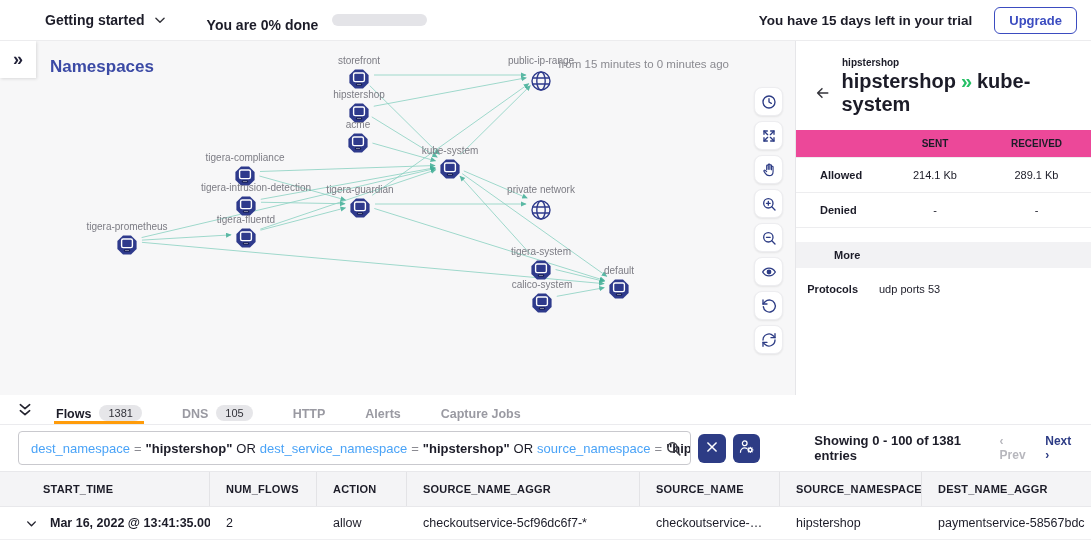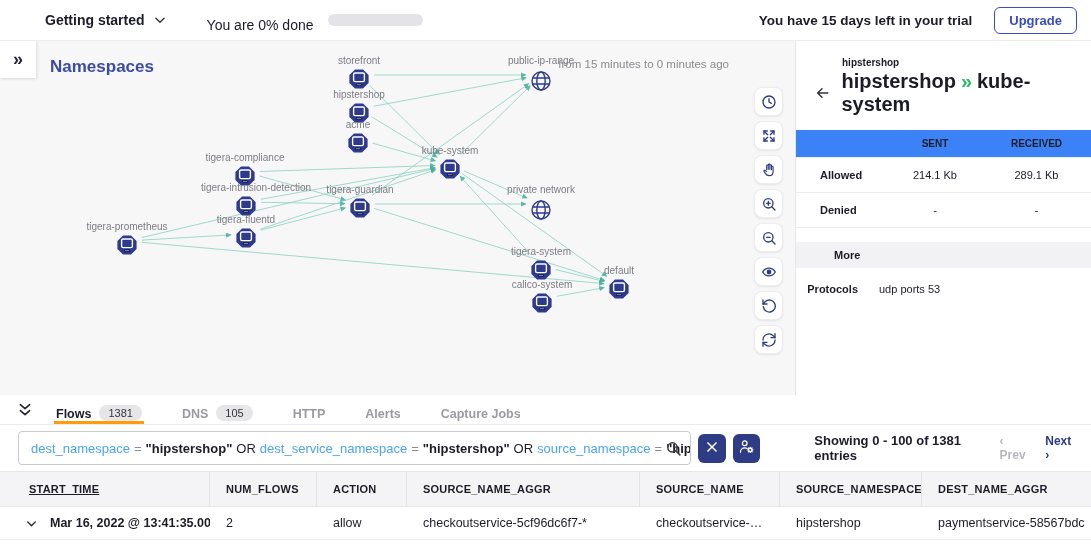--- a/index.html
+++ b/index.html
@@ -5,21 +5,21 @@
   * { box-sizing: border-box; margin: 0; padding: 0; }
   html,body { width:1091px; height:551px; overflow:hidden; background:#fff;
     font-family:"Liberation Sans", sans-serif; color:#1c1c28; }
 
   
   .topbar { height:41px; display:flex; align-items:center; background:#fff;
     border-bottom:1px solid #ececee; padding:0 14px 0 45px; position:relative; }
   .gs-label { font-weight:700; font-size:14px; }
   .chev { width:14px; height:14px; margin-left:8px; color:#33333a; }
   .chev svg { width:100%; height:100%; }
-  .progress-label { font-weight:400; font-size:14px; margin-left:40px;margin-top:9px; }
+  .progress-label { font-weight:700; font-size:14px; margin-left:40px;margin-top:9px; }
   .progress-track { width:95px; height:12px; border-radius:7px; background:#e4e4e8; margin-left:14px; overflow:hidden; }
   .progress-fill { height:100%; background:#3b4cc0; }
   .topbar-right { margin-left:auto; display:flex; align-items:center; gap:22px; }
   .trial-text { font-weight:700; font-size:13.5px; }
   .upgrade-btn { border:1.5px solid #3b4cc0; color:#3b4cc0; background:#fff; font-weight:700;
     font-size:13px; padding:5px 14px; border-radius:6px; cursor:pointer; font-family:inherit; }
 
   
   .main { display:flex; height:354px; }
   .graph-panel { position:relative; width:795px; height:100%; background:#f7f7f8; overflow:hidden; }
@@ -47,21 +47,21 @@
 
   
   .detail-panel { width:296px; height:100%; background:#fff; border-left:1px solid #e6e6e9; overflow:hidden; }
   .context-label { margin:16px 0 2px 46px; font-size:10px; font-weight:700; }
   .detail-heading { display:flex; align-items:center; padding-left:18px; gap:10px; }
   .back-arrow { width:18px; height:18px; color:#33333a; cursor:pointer; }
   .back-arrow svg { width:100%; height:100%; }
   .dh-text { font-size:20px; font-weight:700; }
   .dh-sep { color:#26c066; margin:0 5px; }
   .traffic { width:100%; margin-top:14px; border-collapse:collapse; font-size:11px; }
-  .traffic th { background:#3b82f6; font-size:10px; font-weight:700; padding:8px 0; text-align:center; }
+  .traffic th { background:#ec4899; font-size:10px; font-weight:700; padding:8px 0; text-align:center; }
   .traffic td { padding:11px 0; border-top:1px solid #ededef; text-align:center; }
   .traffic .rowlabel { text-align:left; padding-left:24px; font-weight:700; width:92px; }
   .traffic tr:last-child td { border-bottom:1px solid #ededef; }
   .more-band { margin-top:14px; background:#f2f2f4; font-size:11px; font-weight:700; padding:7px 0 7px 38px; }
   .kv { display:grid; grid-template-columns:62px 1fr; column-gap:21px; margin-top:15px; font-size:11px; }
   .kv .k { text-align:right; font-weight:700; }
   .pill-list { display:flex; flex-direction:column; align-items:flex-start; gap:7px; margin-top:9px; }
   .pill { background:#e7e7ea; border-radius:13px; padding:6px 12px; font-size:11px; line-height:14px;
     max-width:200px; word-break:break-word; }
   .egress-label { font-weight:700; }
@@ -93,21 +93,21 @@
   .btn-person { margin-left:7px; }
   .showing { margin-left:54px; font-size:13px; font-weight:700; }
   .pager { display:flex; align-items:center; margin-left:auto; margin-right:14px; gap:14px; font-size:12px; }
   .prev { color:#b7b7bd; font-weight:700; cursor:default; }
   .next { color:#2d3c85; font-weight:700; cursor:pointer; }
 
   .ftable-head, .ftable-row { display:grid; grid-template-columns:210px 107px 90px 233px 140px 142px 169px; }
   .ftable-head { background:#f4f4f6; border-top:1px solid #e8e8eb; border-bottom:1px solid #e8e8eb; }
   .ftable-head .cell { font-size:11px; font-weight:700; letter-spacing:.2px; padding:11px 8px 11px 16px;
     border-right:1px solid #e3e3e6; white-space:nowrap; overflow:hidden; }
-  .ftable-head .cell:first-child { padding-left:29px;text-decoration:underline; }
+  .ftable-head .cell:first-child { padding-left:43px; }
   .ftable-head .cell:last-child { border-right:none; }
   .ftable-row { border-bottom:1px solid #efeff1; background:#fff; }
   .ftable-row .cell { font-size:12.5px; padding:9px 8px 9px 16px; white-space:nowrap; overflow:hidden; }
   .ftable-row .cell.first { display:flex; align-items:center; gap:12px; padding-left:25px; font-weight:700; }
   .row-chev { width:13px; height:13px; color:#23232e; flex:0 0 13px; cursor:pointer; }
   .row-chev svg { width:100%; height:100%; }
 </style>
 </head>
 <body>
 

